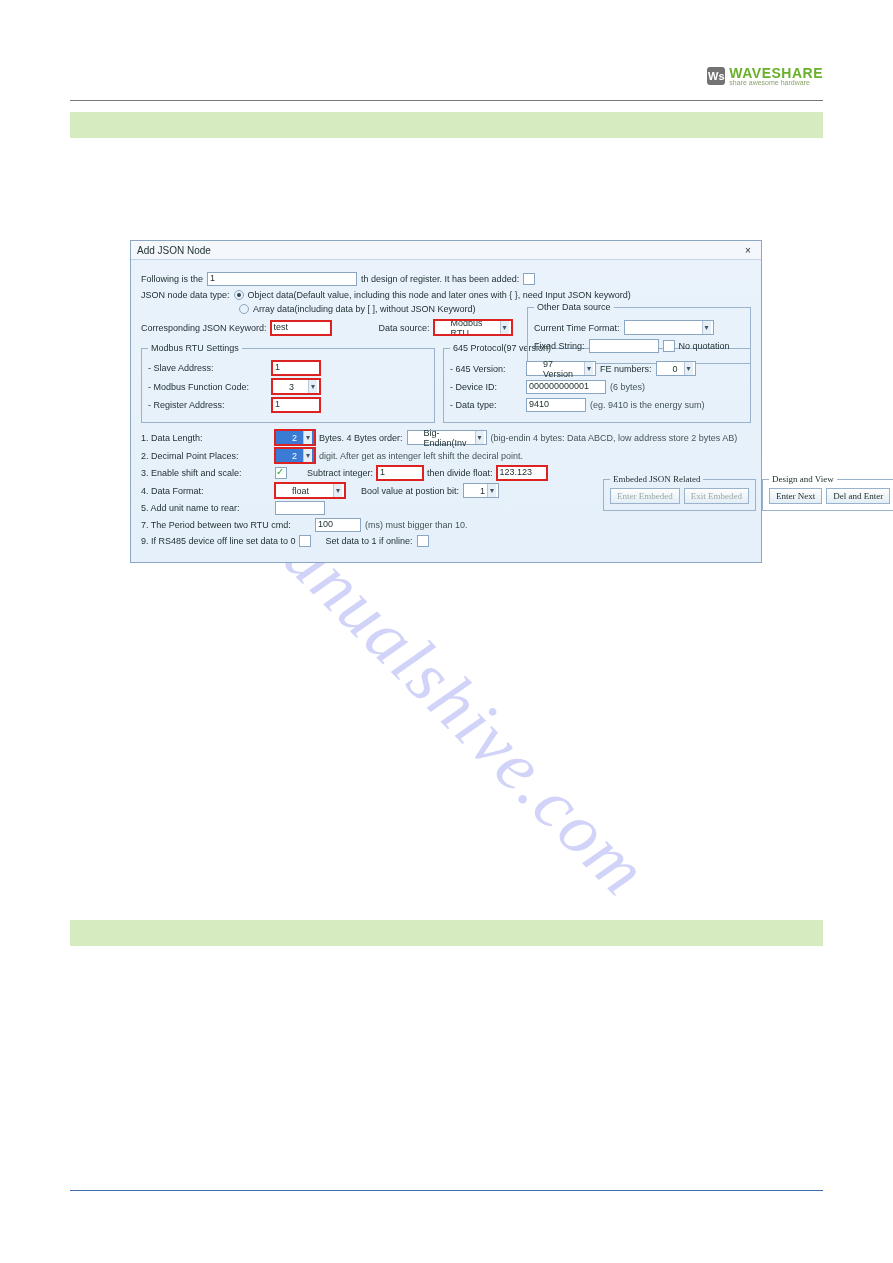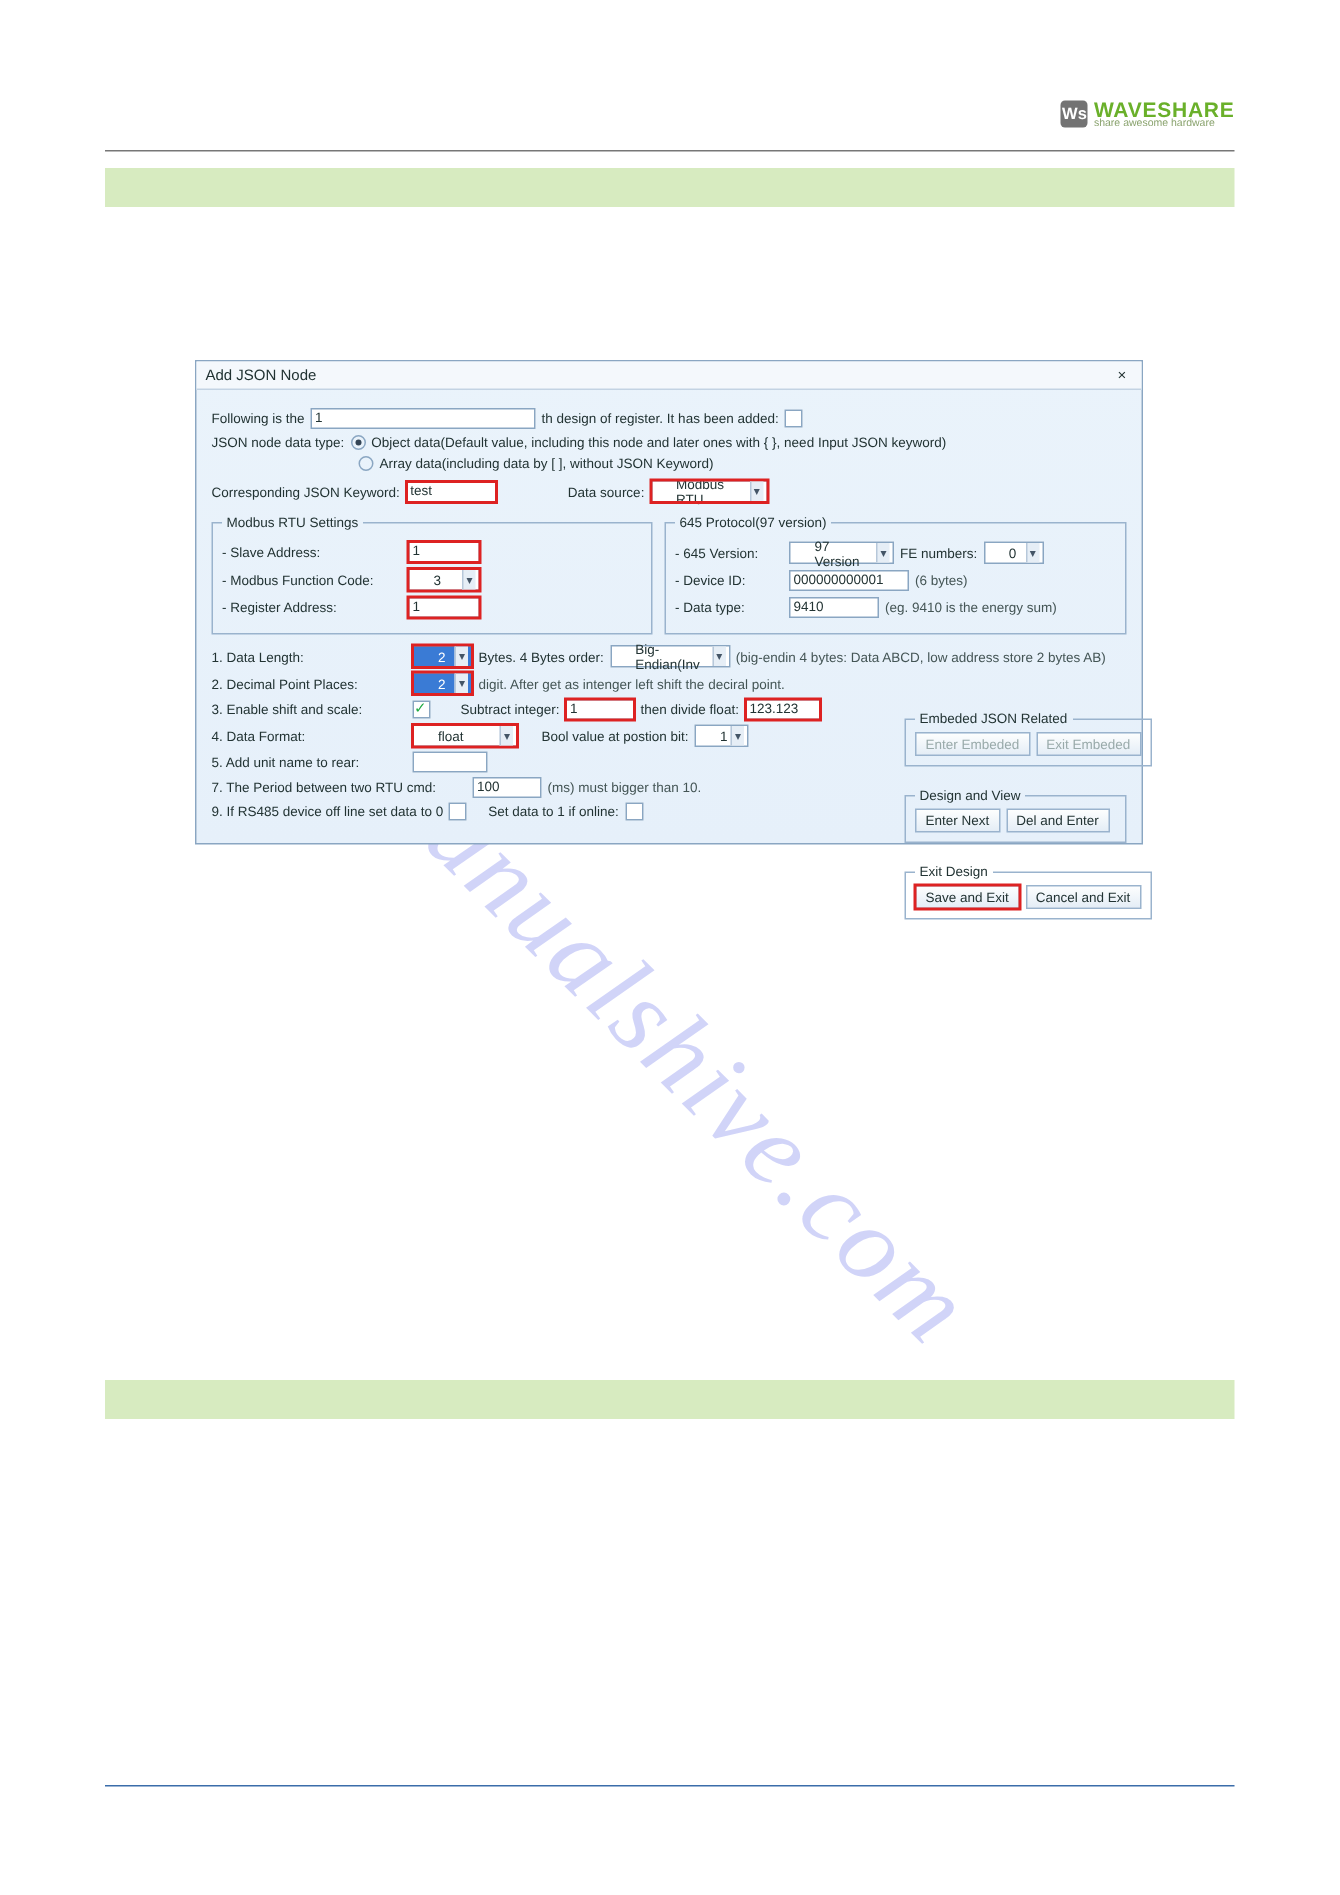--- a/index.html
+++ b/index.html
@@ -114,21 +114,21 @@
   }
   .btn.dis { color:#9aa; }
 
   
   .hl { outline: 2px solid #d22; outline-offset: -1px; }
   .note { color:#455; font-size:9px; }
 
   .num-row { display:flex; align-items:center; gap:4px; margin:3px 0; }
   .num-label { min-width:130px; }
 
-  .right-boxes { position:absolute; right:10px; top:210px; width:148px; display:flex; flex-direction:column; gap:6px; }
+  .right-boxes { position:absolute; right:10px; top:210px; width:148px; display:flex; flex-direction:row; gap:6px;font-family:Liberation Serif, serif; }
   .btns2 { display:flex; gap:4px; }
 
   .watermark {
     position: absolute;
     left: 50%; top: 55%;
     transform: translate(-50%,-50%) rotate(45deg);
     font-size: 72px;
     font-weight: 400;
     color: rgba(90,100,230,0.28);
     letter-spacing: 2px;
@@ -174,20 +174,33 @@
       <div class="row">
         <span>JSON node data type:</span>
         <span class="radio checked"></span>
         <span>Object data(Default value, including this node and later ones with { }, need Input JSON keyword)</span>
       </div>
       <div class="row" style="margin-left:98px">
         <span class="radio"></span>
         <span>Array data(including data by [ ], without JSON Keyword)</span>
       </div>
 
+      <fieldset style="position:absolute; right:10px; top:38px; width:210px;">
+        <legend>Other Data source</legend>
+        <div class="row">
+          <span>Current Time Format:</span>
+          <span class="sel" style="width:90px"></span>
+        </div>
+        <div class="row">
+          <span>Fixed String:</span>
+          <span class="inp" style="width:70px"></span>
+          <span class="chk"></span>
+          <span>No quotation</span>
+        </div>
+      </fieldset>
 
       <div class="row" style="margin-top:6px">
         <span>Corresponding JSON Keyword:</span>
         <span class="inp hl" style="width:60px">test</span>
         <span style="width:40px"></span>
         <span>Data source:</span>
         <span class="sel hl" style="width:78px">Modbus RTU</span>
       </div>
 
       <div class="cols">

